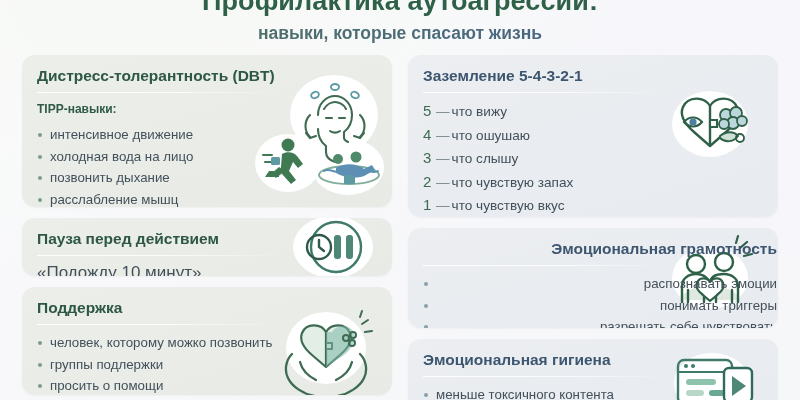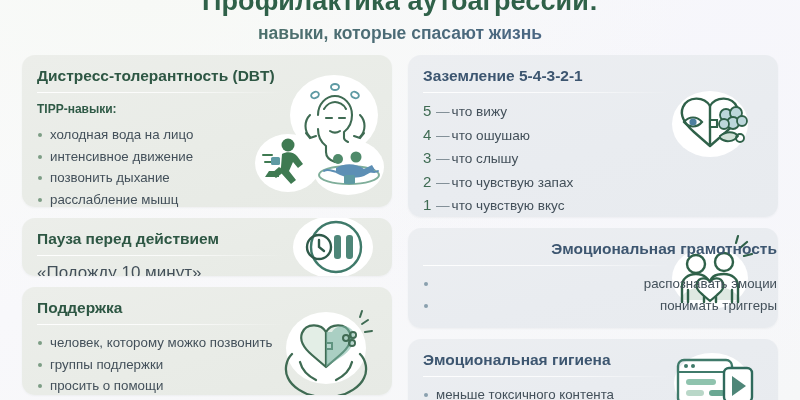--- a/index.html
+++ b/index.html
@@ -191,22 +191,22 @@
     <p class="subtitle">навыки, которые спасают жизнь</p>
   </div>
 
   <div class="col col-left">
 
     <div class="card card-green" style="height:152px;">
       <h2 class="card-head">Дистресс-толерантность (DBT)</h2>
       <div class="divider"></div>
       <div class="sub-label">TIPP-навыки:</div>
       <ul class="bullets">
+        <li>интенсивное движение</li>
         <li>холодная вода на лицо</li>
-        <li>интенсивное движение</li>
         <li>позвонить дыхание</li>
         <li>расслабление мышц</li>
       </ul>
 
       <div class="art" style="right:4px;top:52%;">
         <svg width="136" height="126" viewBox="0 0 136 126">
           <g fill="#ffffff">
             <ellipse cx="82" cy="44" rx="44" ry="40"></ellipse>
             <ellipse cx="36" cy="92" rx="33" ry="29"></ellipse>
             <ellipse cx="96" cy="96" rx="36" ry="28"></ellipse>
@@ -346,20 +346,21 @@
         </svg>
       </div>
     </div>
 
     <div class="card card-blue" style="height:100px;text-align:right;">
       <h2 class="card-head">Эмоциональная грамотность</h2>
       <div class="divider"></div>
       <ul class="bullets">
         <li>распознавать эмоции</li>
         <li>понимать триггеры</li>
+        <li>разрешать себе чувствовать</li>
       </ul>
 
       <div class="art" style="right:16px;top:50%;">
         <svg width="104" height="88" viewBox="0 0 104 88">
           <ellipse cx="52" cy="44" rx="38" ry="31" fill="#ffffff"></ellipse>
           <path d="M22 66c4-10 16-14 30-14s26 4 30 14z" fill="#dfe9e2"></path>
           <g fill="none" stroke="#2f6149" stroke-width="2.4" stroke-linecap="round">
             <circle cx="38" cy="30" r="9"></circle>
             <circle cx="66" cy="28" r="9"></circle>
             <path d="M24 68V52c0-7 6-12 14-12s14 5 14 12"></path>

